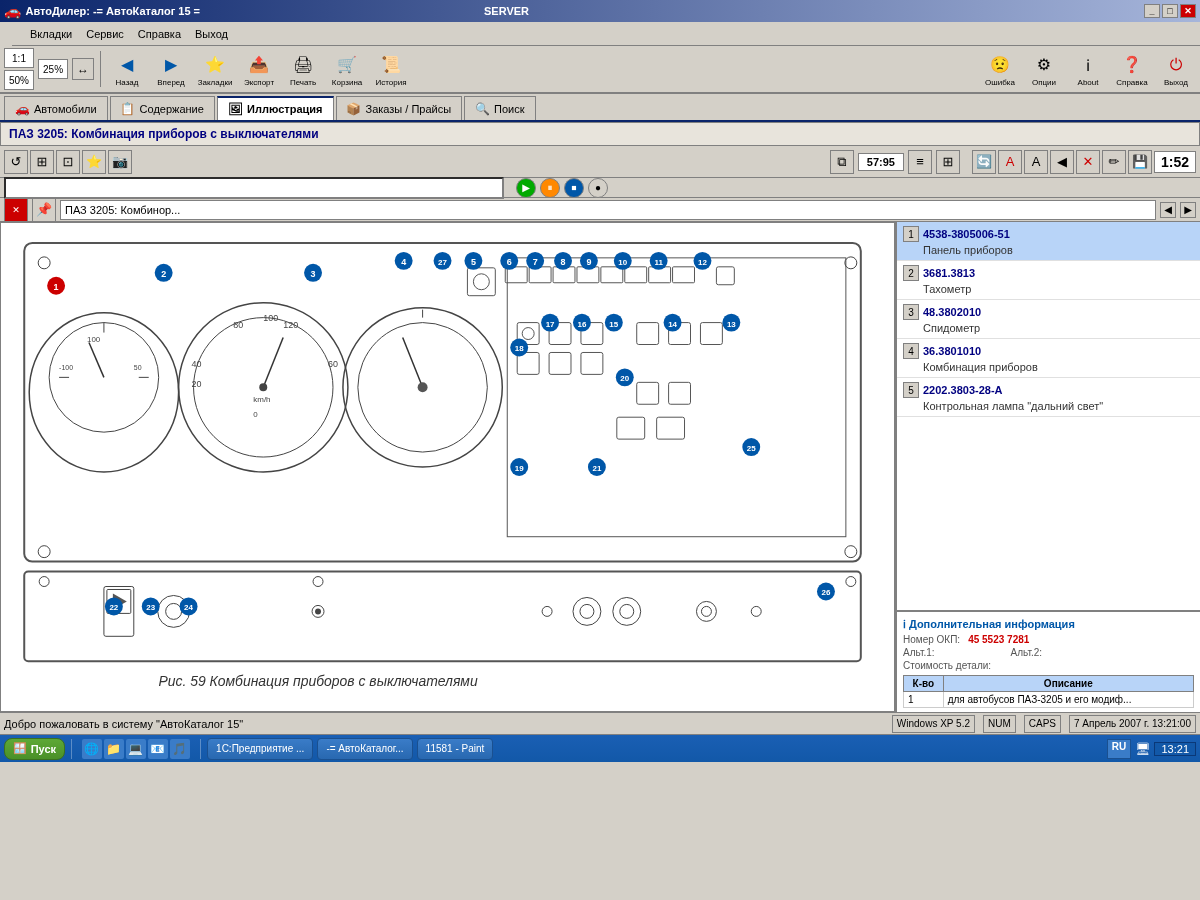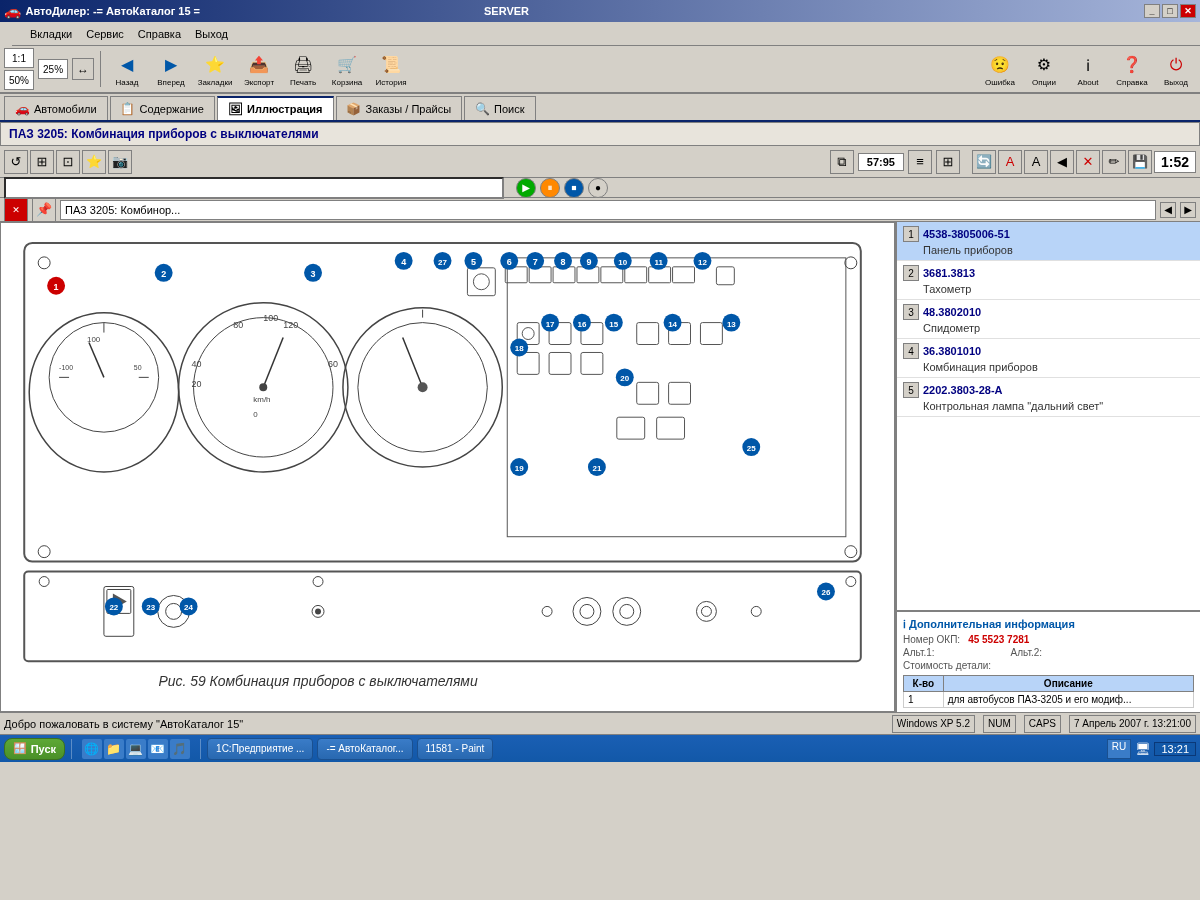--- a/index.html
+++ b/index.html
@@ -331,21 +331,21 @@
     .taskbar-sep { width: 1px; height: 20px; background: rgba(255,255,255,0.3); margin: 0 2px; }
     .taskbar-right { margin-left: auto; display: flex; align-items: center; gap: 4px; color: white; font-size: 11px; }
     .lang-btn {
       background: #3a7cc8;
       border: 1px solid #1a5090;
       color: white;
       font-size: 10px;
       padding: 1px 4px;
       cursor: pointer;
       height: 20px;
-      font-weight: normal;
+      font-weight: bold;
     }
     .time-clock {
       background: #1258a8;
       border: 1px solid #0a3878;
       color: white;
       font-size: 11px;
       padding: 2px 6px;
       height: 14px;
       display: flex; align-items: center;
     }

